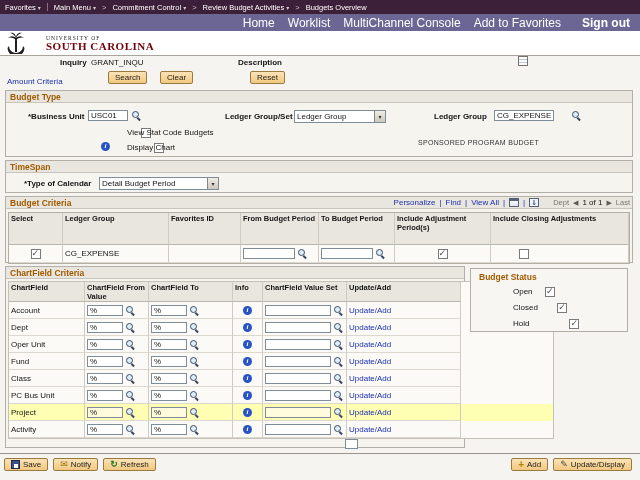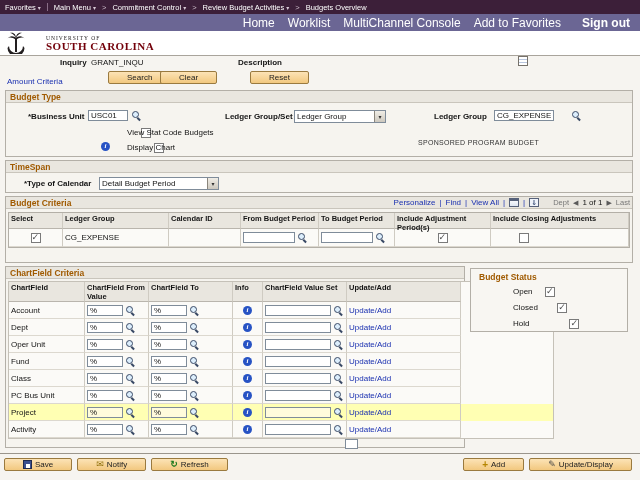--- a/index.html
+++ b/index.html
@@ -31,21 +31,21 @@
   .tin { display:inline-block; background:#fff; border:1px solid #7f8c9a; height:11px; line-height:9px; font-size:8px; padding:0 2px; vertical-align:middle; white-space:nowrap; overflow:hidden; }
   .mag { position:relative; display:inline-block; width:11px; height:11px; vertical-align:middle; margin-left:1px; cursor:pointer; }
   .mag::before { content:""; position:absolute; left:1px; top:1px; width:5px; height:5px; border:1px solid #3a4a66; border-radius:50%; background:#dceefc; }
   .mag::after { content:""; position:absolute; left:7px; top:7px; width:4px; height:1.5px; background:#3a4a66; transform:rotate(45deg); transform-origin:0 0; }
   .cb { position:relative; display:inline-block; width:10px; height:10px; background:#fff; border:1px solid #7a7a7a; vertical-align:middle; cursor:pointer; }
   .cb.checked::after { content:"✓"; position:absolute; left:0px; top:-2px; font-size:9px; color:#4f4f4f; }
   .info { display:inline-block; width:9px; height:9px; border-radius:50%; background:#2753c4; color:#fff; font-size:7px; font-weight:bold; font-style:italic; text-align:center; line-height:9px; vertical-align:middle; font-family:"Liberation Serif", serif; cursor:pointer; }
   .dd { position:absolute; display:flex; background:#fff; border:1px solid #7f8c9a; height:13px; align-items:stretch; cursor:pointer; }
   .dd .txt { flex:1; font-size:8px; line-height:11px; padding:0 2px; white-space:nowrap; overflow:hidden; }
   .dd .dbtn { width:11px; background:linear-gradient(#f0ede6,#cdc8be); border-left:1px solid #8a857c; font-size:6px; color:#333; display:flex; align-items:center; justify-content:center; }
-  .psbtn { display:inline-flex; align-items:center; gap:3px; background:linear-gradient(#fce3b6,#f2c87f); border:1px solid #9a7a3f; border-radius:2px; height:13px; padding:0 18px; font-size:8px; color:#222; cursor:pointer; white-space:nowrap; }
+  .psbtn { display:inline-flex; align-items:center; gap:3px; background:linear-gradient(#fce3b6,#f2c87f); border:1px solid #9a7a3f; border-radius:2px; height:13px; padding:0 6px; font-size:8px; color:#222; cursor:pointer; white-space:nowrap; }
 
   .gbox { position:absolute; border:1px solid #b3afa7; background:#f6f4ef; }
   .ghead { height:12px; background:#e9e6df; border-bottom:1px solid #c9c5bc; display:flex; align-items:center; padding:0 4px; }
 
   .grid { position:absolute; border:1px solid #b3afa7; background:#fbfaf7; }
   .grow { display:flex; }
   .gc { border-right:1px solid #cfcbc2; border-bottom:1px solid #dcd8cf; padding:1px 2px; }
   .hc { background:#e9e6df; font-weight:bold; font-size:7.5px; line-height:1.2; border-bottom:1px solid #b9b5ad; }
   .dc { display:flex; align-items:center; gap:1px; }
   .cen { justify-content:center; display:flex; }
@@ -198,24 +198,24 @@
     <span style="width:6px;"></span>
     <span class="navend">Dept</span>
     <span class="navarr">◀</span>
     <span>1 of 1</span>
     <span class="navarr">▶</span>
     <span class="navend">Last</span>
   </div>
 
   
   <div class="grid" style="left:8px; top:212px; width:622px;">
-    <div class="grow" style="height:16px;justify-content:space-between;">
+    <div class="grow" style="height:32px;justify-content:space-between;">
       <div class="gc hc w54">Select</div>
       <div class="gc hc w106">Ledger Group</div>
-      <div class="gc hc w72">Calendar ID</div>
+      <div class="gc hc w72">Favorites ID</div>
       <div class="gc hc w78">From Budget Period</div>
       <div class="gc hc w76">To Budget Period</div>
       <div class="gc hc w96">Include Adjustment Period(s)</div>
       <div class="gc hc w138">Include Closing Adjustments</div>
     </div>
     <div class="grow bcrow">
       <div class="gc dc w54 cen">
           <span class="cb checked"></span>
         </div>
       <div class="gc dc w106">CG_EXPENSE</div>

